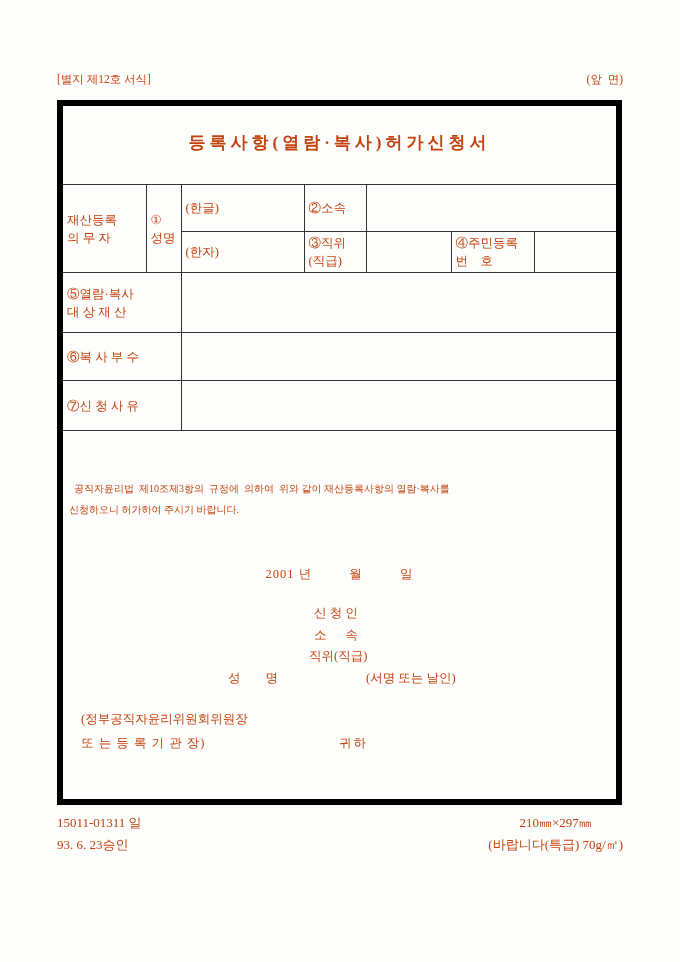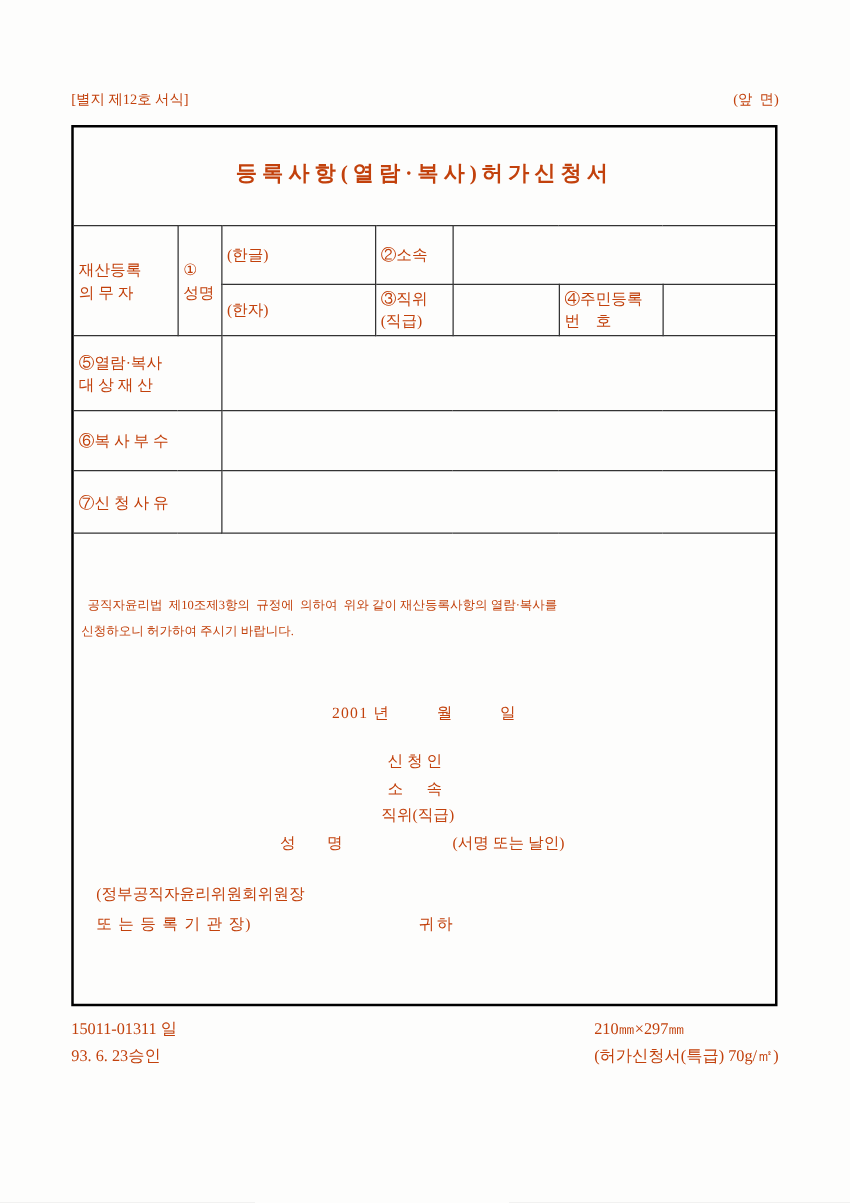--- a/index.html
+++ b/index.html
@@ -20,21 +20,21 @@
     left: 57px; right: 57px; top: 72px;
     display: flex;
     justify-content: space-between;
     font-size: 11.5px;
   }
 
   .box {
     position: absolute;
     left: 57px; top: 100px;
     width: 565px; height: 705px;
-    border: 2px solid #000000;
+    border: 6px solid #000000;
   }
 
   .title {
     margin-top: 25px;
     text-align: center;
     font-size: 17px;
     font-weight: bold;
     letter-spacing: 4px;
   }
 
@@ -83,21 +83,21 @@
   .addr .line2 .gw { position: absolute; left: 258px; top: 0; letter-spacing: 2px; }
 
   .footer {
     position: absolute;
     left: 57px; right: 57px; top: 812px;
     display: flex;
     justify-content: space-between;
     font-size: 13px;
     line-height: 22px;
   }
-  .footer .right { text-align: left; margin-left: 48px; }
+  .footer .right { text-align: center; margin-left: 48px; }
 </style>
 </head>
 <body>
 
 <div class="page">
 
   <div class="top-row">
     <span data-bind="header.form_code">[별지 제12호 서식]</span>
     <span data-bind="header.page_side">(앞  면)</span>
   </div>
@@ -176,17 +176,17 @@
 
   </div>
 
   <div class="footer">
     <div class="left">
       <div data-bind="footer.doc_no">15011-01311 일</div>
       <div data-bind="footer.approval">93. 6. 23승인</div>
     </div>
     <div class="right">
       <div data-bind="footer.paper_size">210㎜×297㎜</div>
-      <div data-bind="footer.paper_spec">(허가신청서(특급) 70g/㎡)</div>
+      <div data-bind="footer.paper_spec">(바랍니다(특급) 70g/㎡)</div>
     </div>
   </div>
 
 </div>
 
 </body></html>

